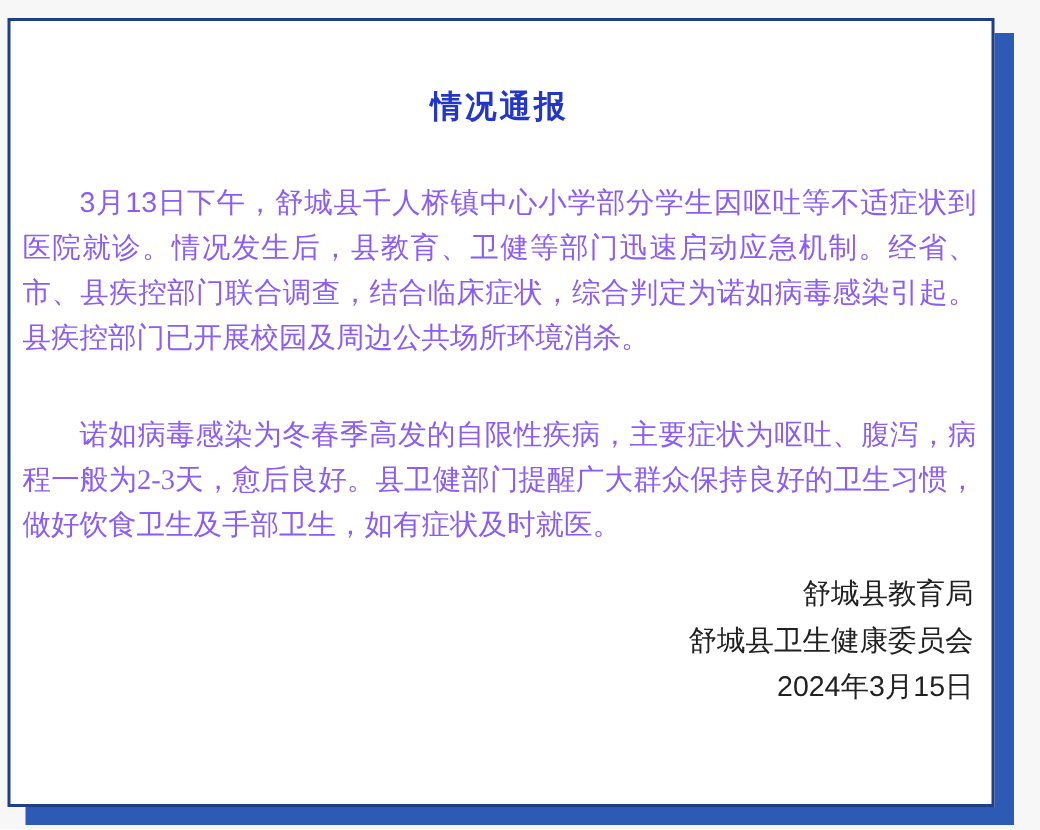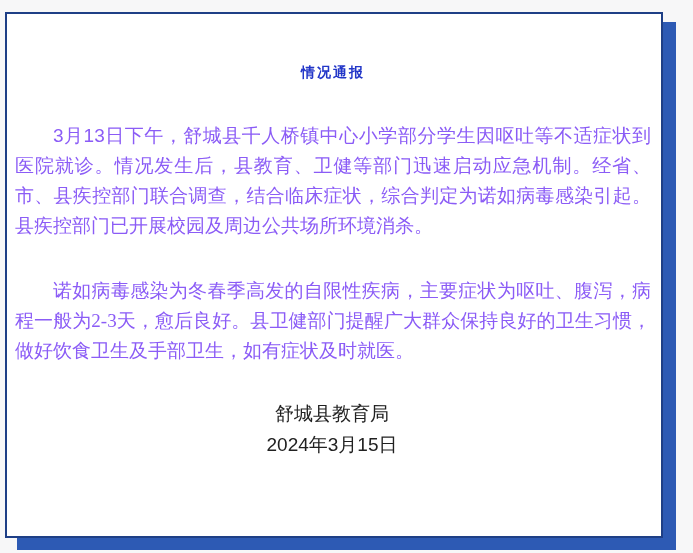--- a/index.html
+++ b/index.html
@@ -34,42 +34,42 @@
     box-sizing: border-box;
     background: #ffffff;
     border: 2px solid #1e3f86;
   }
   .card-inner {
     padding: 0 10px 0 8px;
   }
   .notice-title {
     margin: 46px 0 12px 0;
     text-align: center;
-    font-size: 14px;
+    font-size: 21px;
     line-height: 24px;
     font-weight: bold;
     letter-spacing: 2px;
     color: #2236c8;
   }
   .para {
     margin: 0;
     font-size: 19px;
     line-height: 30px;
     font-weight: 500;
     color: #8b5cf6;
     text-indent: 2em;
     text-align: justify;
     word-break: break-all;
     overflow-wrap: break-word;
   }
   .para-1 { margin-top: 37px; }
   .para-2 { margin-top: 35px; font-family: Liberation Serif, serif; }
   .signature {
-    margin-top: 32px;
-    text-align: center;
+    margin-top: 15px;
+    text-align: right;
     padding-right: 2px;
   }
   .sig-line {
     font-size: 19px;
     line-height: 31px;
     font-weight: 500;
     color: #212121;
   }
 </style>
 </head>
@@ -77,17 +77,18 @@
 
 <div class="stage">
   <div class="notice-shadow"></div>
   <div class="notice-card">
     <div class="card-inner">
       <h1 class="notice-title">情况通报</h1>
       <p class="para para-1">3月13日下午，舒城县千人桥镇中心小学部分学生因呕吐等不适症状到医院就诊。情况发生后，县教育、卫健等部门迅速启动应急机制。经省、市、县疾控部门联合调查，结合临床症状，综合判定为诺如病毒感染引起。县疾控部门已开展校园及周边公共场所环境消杀。</p>
       <p class="para para-2">诺如病毒感染为冬春季高发的自限性疾病，主要症状为呕吐、腹泻，病程一般为2-3天，愈后良好。县卫健部门提醒广大群众保持良好的卫生习惯，做好饮食卫生及手部卫生，如有症状及时就医。</p>
       <div class="signature">
         <div class="sig-line">舒城县教育局</div>
+        <div class="sig-line">舒城县卫生健康委员会</div>
         <div class="sig-line">2024年3月15日</div>
       </div>
     </div>
   </div>
 </div>
 
 </body></html>

